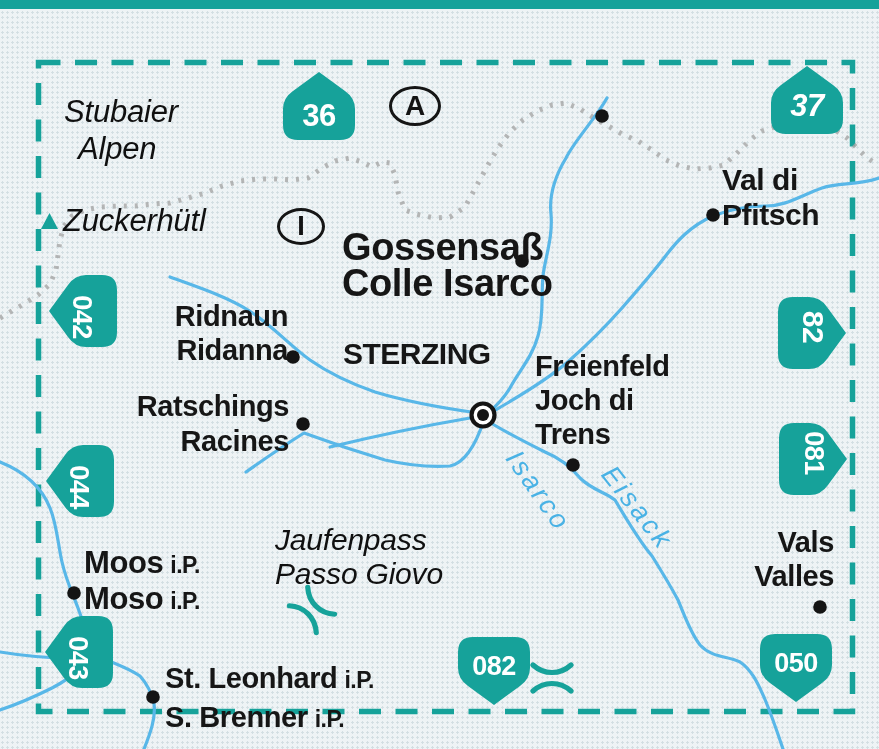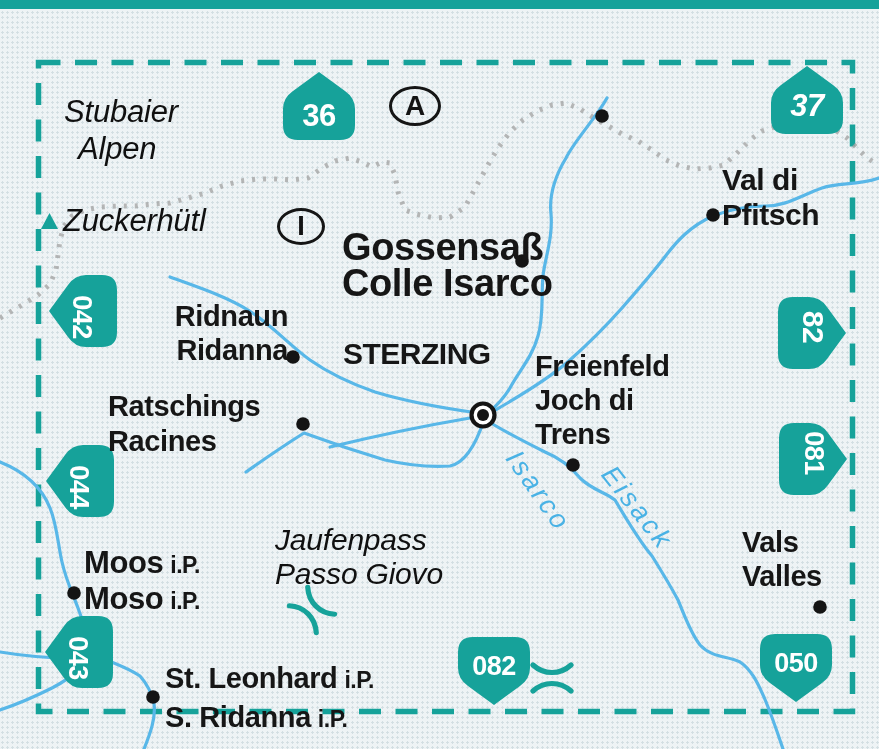--- a/index.html
+++ b/index.html
@@ -174,33 +174,33 @@
     <div>Ridanna</div>
   </div>
   <div class="lbl town" style="left:343px;top:337px;font-size:30px;line-height:34px;letter-spacing:-0.5px;">
     <div>STERZING</div>
   </div>
   <div class="lbl town" style="left:535px;top:349px;font-size:29px;line-height:34px;">
     <div>Freienfeld</div>
     <div>Joch di</div>
     <div>Trens</div>
   </div>
-  <div class="lbl town" style="left:108px;top:389px;width:181px;font-size:29px;line-height:35px;">
+  <div class="lbl town" style="left:108px;top:389px;width:181px;text-align:right;font-size:29px;line-height:35px;">
     <div>Ratschings</div>
     <div>Racines</div>
   </div>
-  <div class="lbl town" style="left:742px;top:525px;width:92px;text-align:left;font-size:29px;line-height:34px;">
+  <div class="lbl town" style="left:742px;top:525px;width:92px;text-align:right;font-size:29px;line-height:34px;">
     <div>Vals</div>
     <div>Valles</div>
   </div>
 
   <div class="lbl town" style="left:84px;top:546px;font-size:31px;line-height:33px;">
     <div><span>Moos</span><span class="suffix">i.P.</span></div>
     <div><span>Moso</span><span class="suffix">i.P.</span></div>
   </div>
   <div class="lbl town" style="left:165px;top:660px;font-size:29px;line-height:37px;">
     <div><span>St. Leonhard</span><span class="suffix">i.P.</span></div>
-    <div><span>S. Ridanna</span><span class="suffix">i.P.</span></div>
+    <div><span>S. Brenner</span><span class="suffix">i.P.</span></div>
   </div>
 
   <div class="riverlbl" style="left:538px;top:491px;transform:translate(-50%,-50%) rotate(55deg);">Isarco</div>
   <div class="riverlbl" style="left:637px;top:508px;transform:translate(-50%,-50%) rotate(52deg);">Eisack</div>
 </div>
 
 </body></html>

